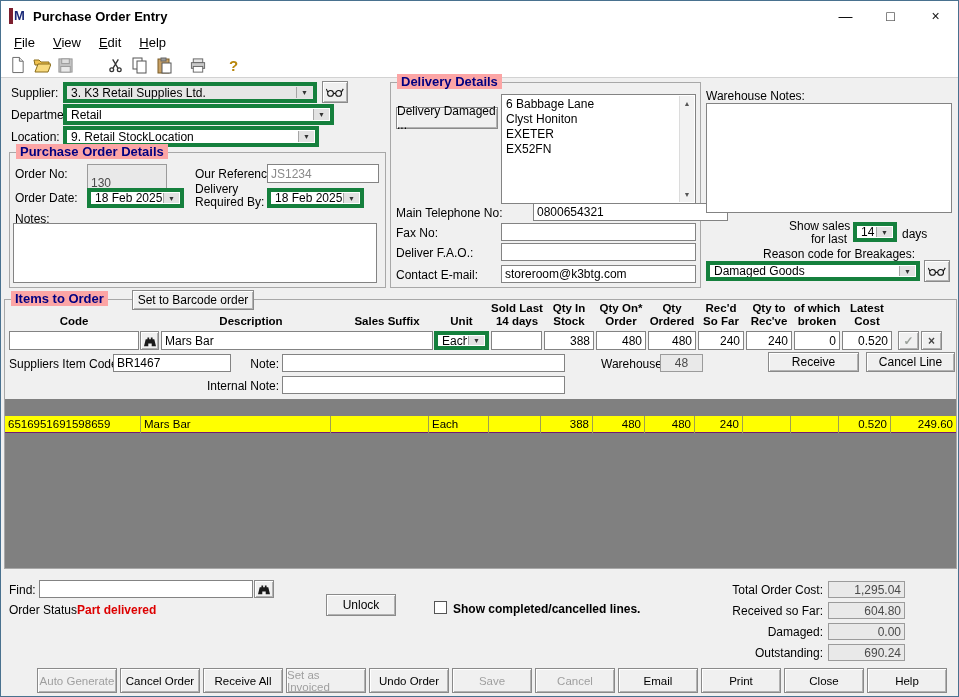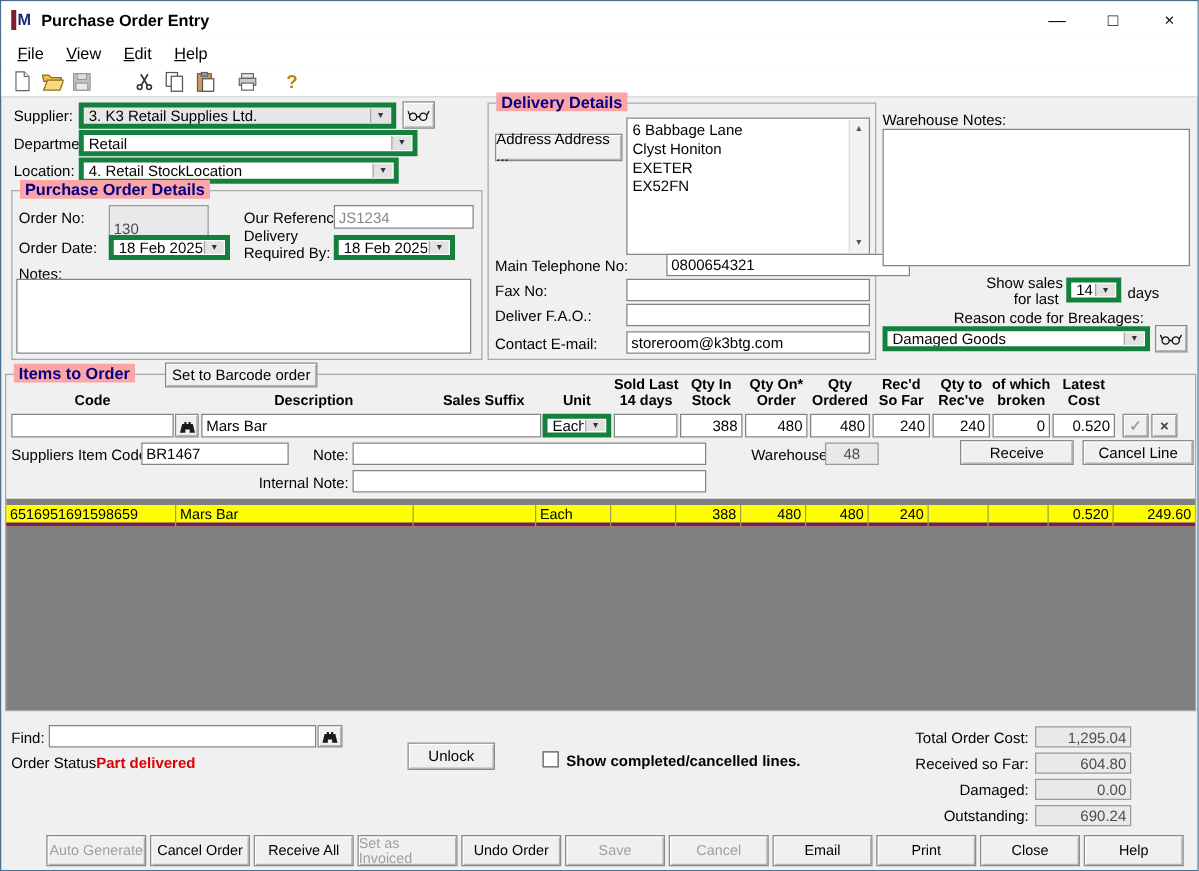--- a/index.html
+++ b/index.html
@@ -53,21 +53,21 @@
        line-height:12.5px;display:flex;flex-direction:column;justify-content:flex-end;}
   .hdr span{display:block;}
   
   .addrbox{position:absolute;background:#fff;border:1px solid #838383;font-size:12px;padding:2px 18px 2px 4px;line-height:15px;}
   .sb{position:absolute;right:1px;top:1px;bottom:1px;width:15px;background:#f2f2f2;border-left:1px solid #dcdcdc;}
   .sb-up,.sb-dn{position:absolute;left:0;width:100%;height:15px;display:flex;align-items:center;justify-content:center;
                 font-size:7px;color:#555;background:#f2f2f2;}
   .sb-up{top:0;} .sb-dn{bottom:0;}
   
   .grid{position:absolute;left:4px;top:398px;width:951px;height:169px;background:#808080;}
-  .grid-row{position:absolute;left:0;top:5px;width:100%;height:17px;background:#ffff00;border-bottom:3px solid #701a75;}
+  .grid-row{position:absolute;left:0;top:17px;width:100%;height:17px;background:#ffff00;border-bottom:1px solid #701a75;}
   .gc{position:absolute;top:0;height:17px;font-size:11.5px;line-height:16px;border-right:1px solid #a0a050;
       overflow:hidden;white-space:nowrap;padding:0 3px;color:#000;}
   
   .red{color:#dd0000;font-weight:bold;}
   .bold{font-weight:bold;}
   .checkbox{position:absolute;width:13px;height:13px;background:#fff;border:1px solid #555;}
   
   .actionbar{position:absolute;left:36px;top:667px;display:flex;gap:3px;}
   .act{position:relative;width:80px;height:25px;background:#f0f0f0;border:1px solid #8a8a8a;
        box-shadow:inset 1px 1px 0 #ffffff,inset -1px -1px 0 #b2b2b2;
@@ -166,21 +166,21 @@
   </div>
 
   <div class="lbl" style="left:10px;top:107px">Department:</div>
   <div class="combo" style="left:62px;top:103px;width:271px;height:21px">
     <div class="txt">Retail</div>
     <div class="arrow">▼</div>
   </div>
 
   <div class="lbl" style="left:10px;top:129px">Location:</div>
   <div class="combo" style="left:62px;top:125px;width:256px;height:21px">
-    <div class="txt">4. Retail StockLocation</div>
+    <div class="txt">9. Retail StockLocation</div>
     <div class="arrow">▼</div>
   </div>
 
   <div class="groupbox" style="left:8px;top:151px;width:377px;height:136px">
     <div class="group-title">Purchase Order Details</div>
   </div>
   <div class="lbl" style="left:14px;top:166px">Order No:</div>
   <div class="rofield" style="left:86px;top:163px;width:80px;height:37px">130</div>
   <div class="lbl" style="left:194px;top:166px">Our Reference:</div>
   <input class="inp greyt" style="left: 266px; top: 163px; width: 112px; height: 19px;" value="JS1234">
@@ -196,21 +196,21 @@
   <div class="combo" style="left:266px;top:187px;width:97px;height:20px">
     <div class="txt">18 Feb 2025</div>
     <div class="arrow">▼</div>
   </div>
   <div class="lbl" style="left:14px;top:211px">Notes:</div>
   <textarea class="ta" style="left: 12px; top: 222px; width: 364px; height: 60px;"></textarea>
 
   <div class="groupbox" style="left:389px;top:81px;width:311px;height:206px">
     <div class="group-title">Delivery Details</div>
   </div>
-  <div class="btn" style="left:395px;top:106px;width:102px;height:22px">Address Address ...</div>
+  <div class="btn" style="left:395px;top:106px;width:102px;height:22px">Delivery Damaged ...</div>
   <div class="addrbox" style="left:500px;top:93px;width:195px;height:110px">
     <div>6 Babbage Lane</div>
     <div>Clyst Honiton</div>
     <div>EXETER</div>
     <div>EX52FN</div>
     <div class="sb">
       <div class="sb-up">▲</div>
       <div class="sb-dn">▼</div>
     </div>
   </div>

